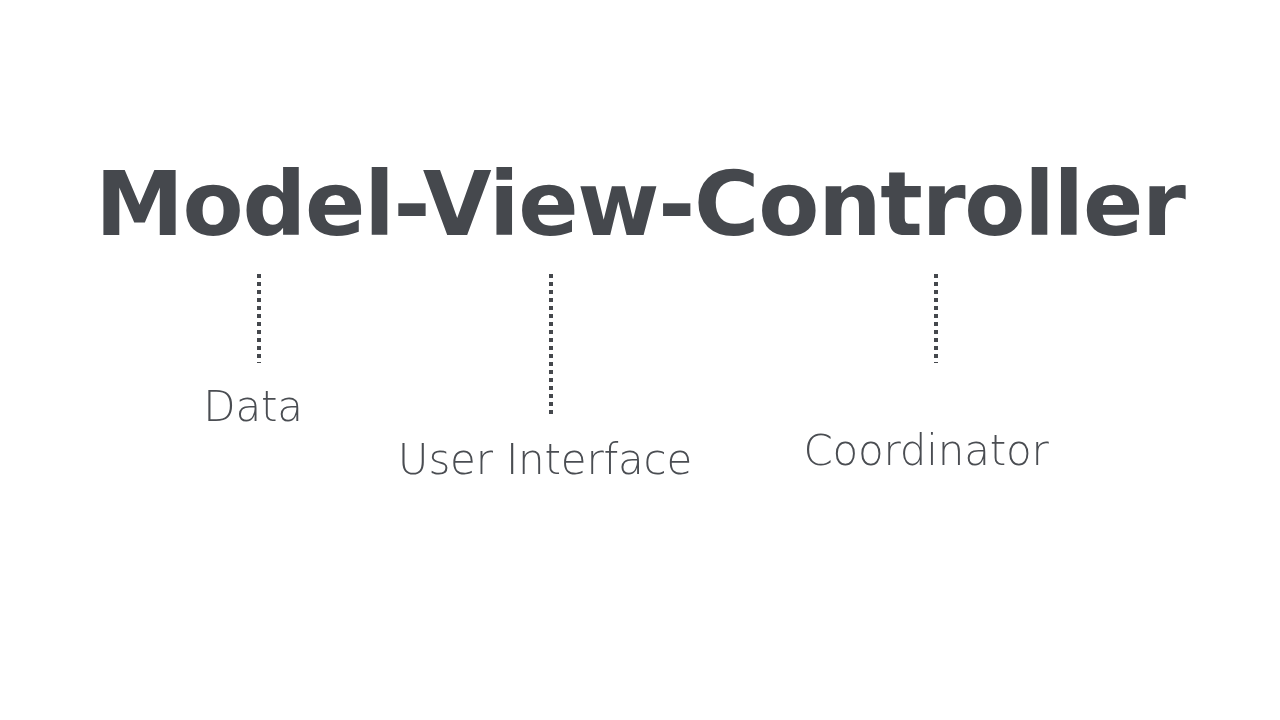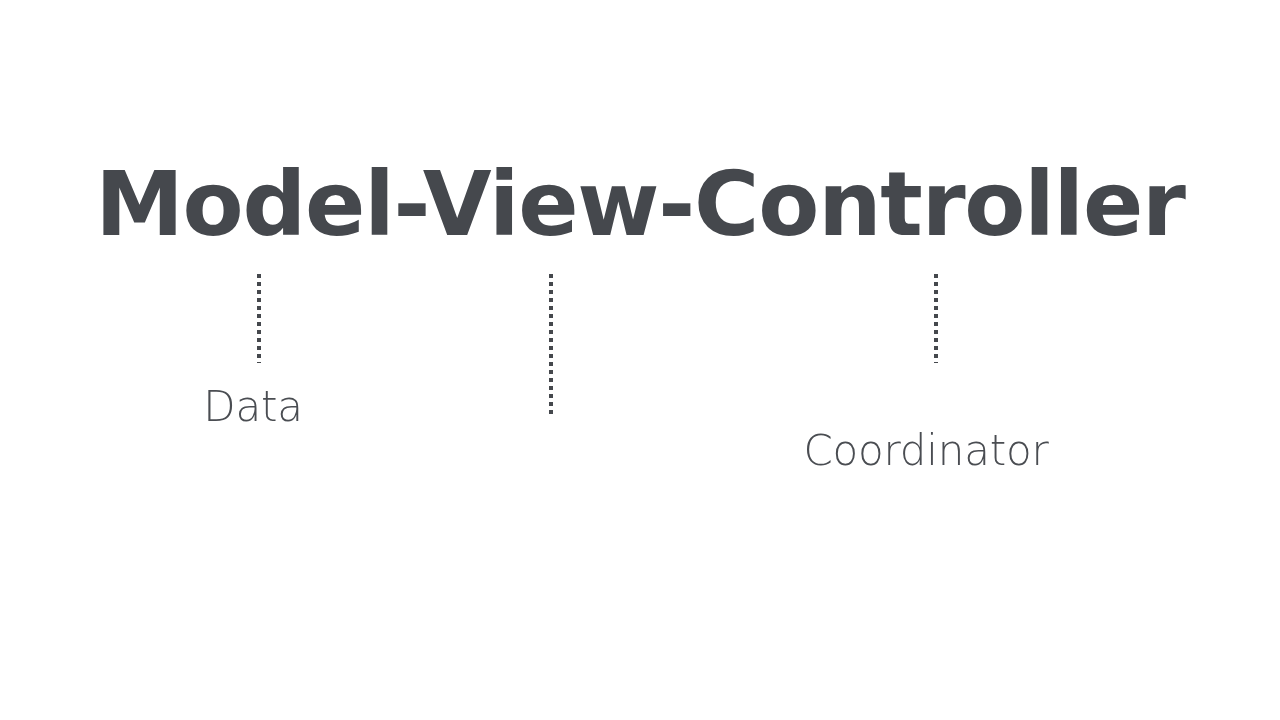--- a/index.html
+++ b/index.html
@@ -77,16 +77,17 @@
   <div class="title">Model-View-Controller</div>
 
   <div class="connector" style="left:257px; top:274px; height:89px;"></div>
 
   <div class="connector" style="left:549px; top:274px; height:141px;"></div>
 
   <div class="connector" style="left:934px; top:274px; height:89px;"></div>
 
   <div class="leaf-label" style="left:253px; top:386px;">Data</div>
 
+  <div class="leaf-label" style="left:545px; top:439px;">User Interface</div>
 
   <div class="leaf-label" style="left:926px; top:386px;margin-top:44px;">Coordinator</div>
 
 </div>
 
 </body></html>

